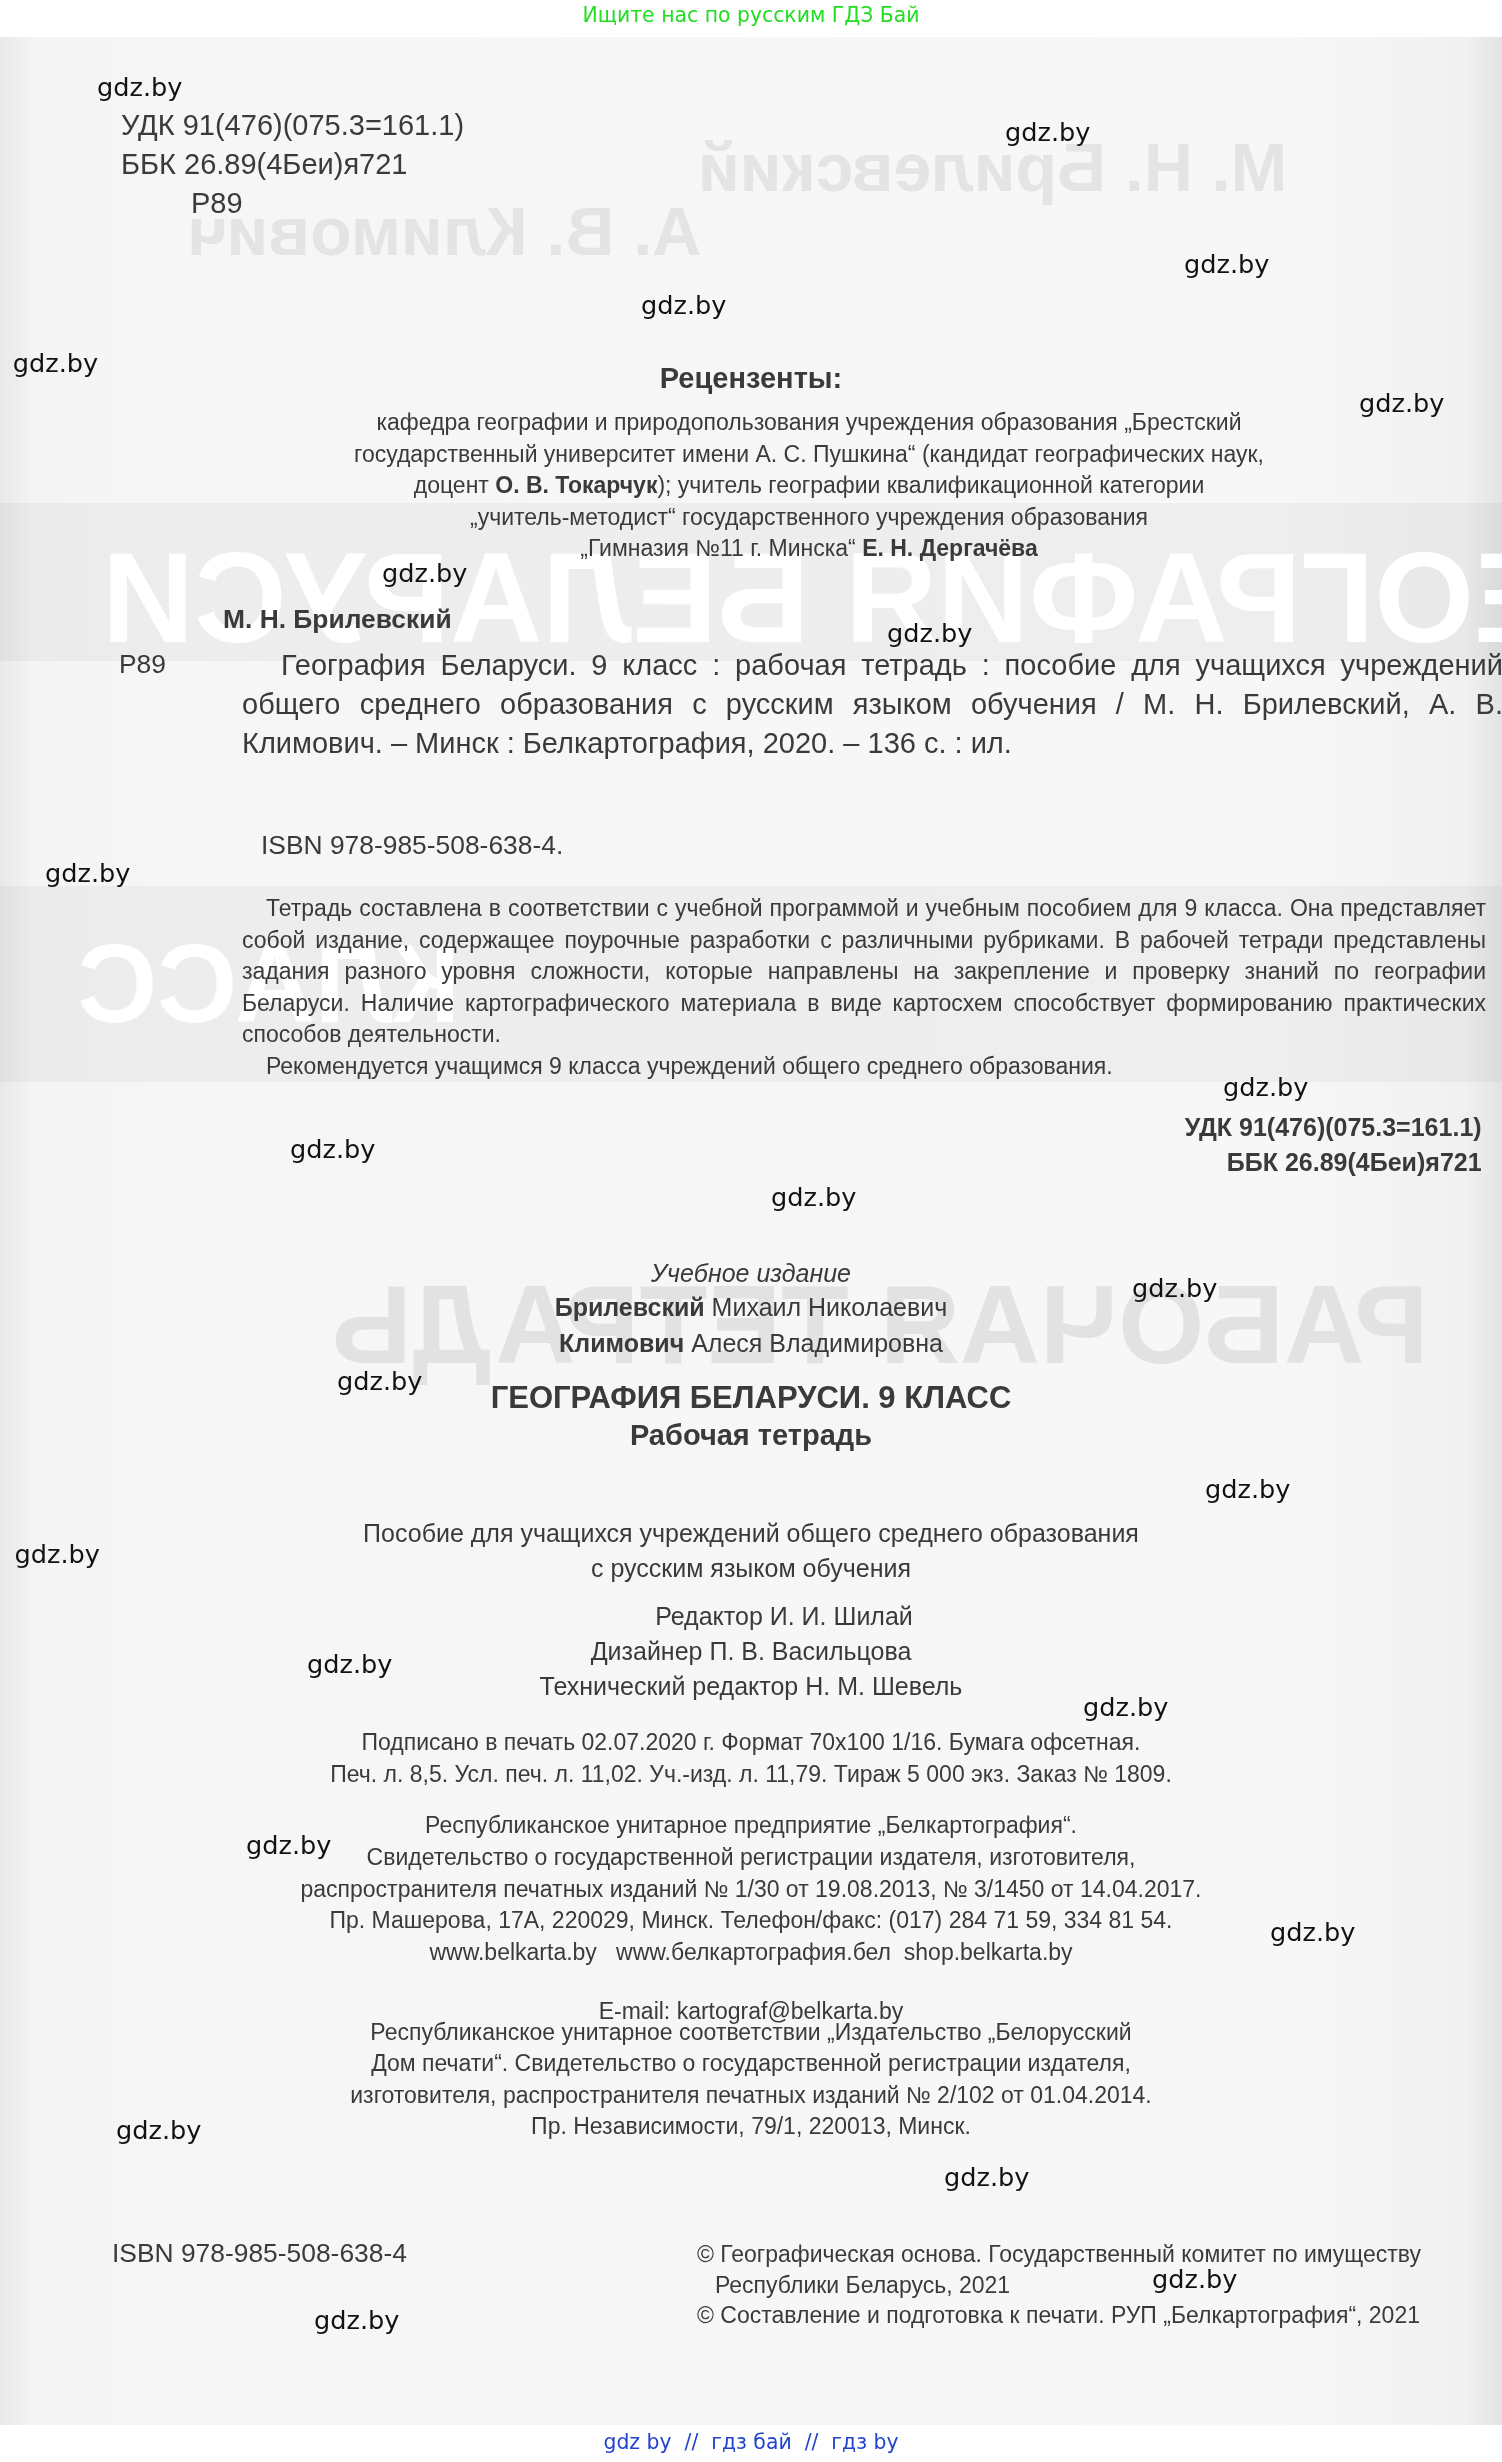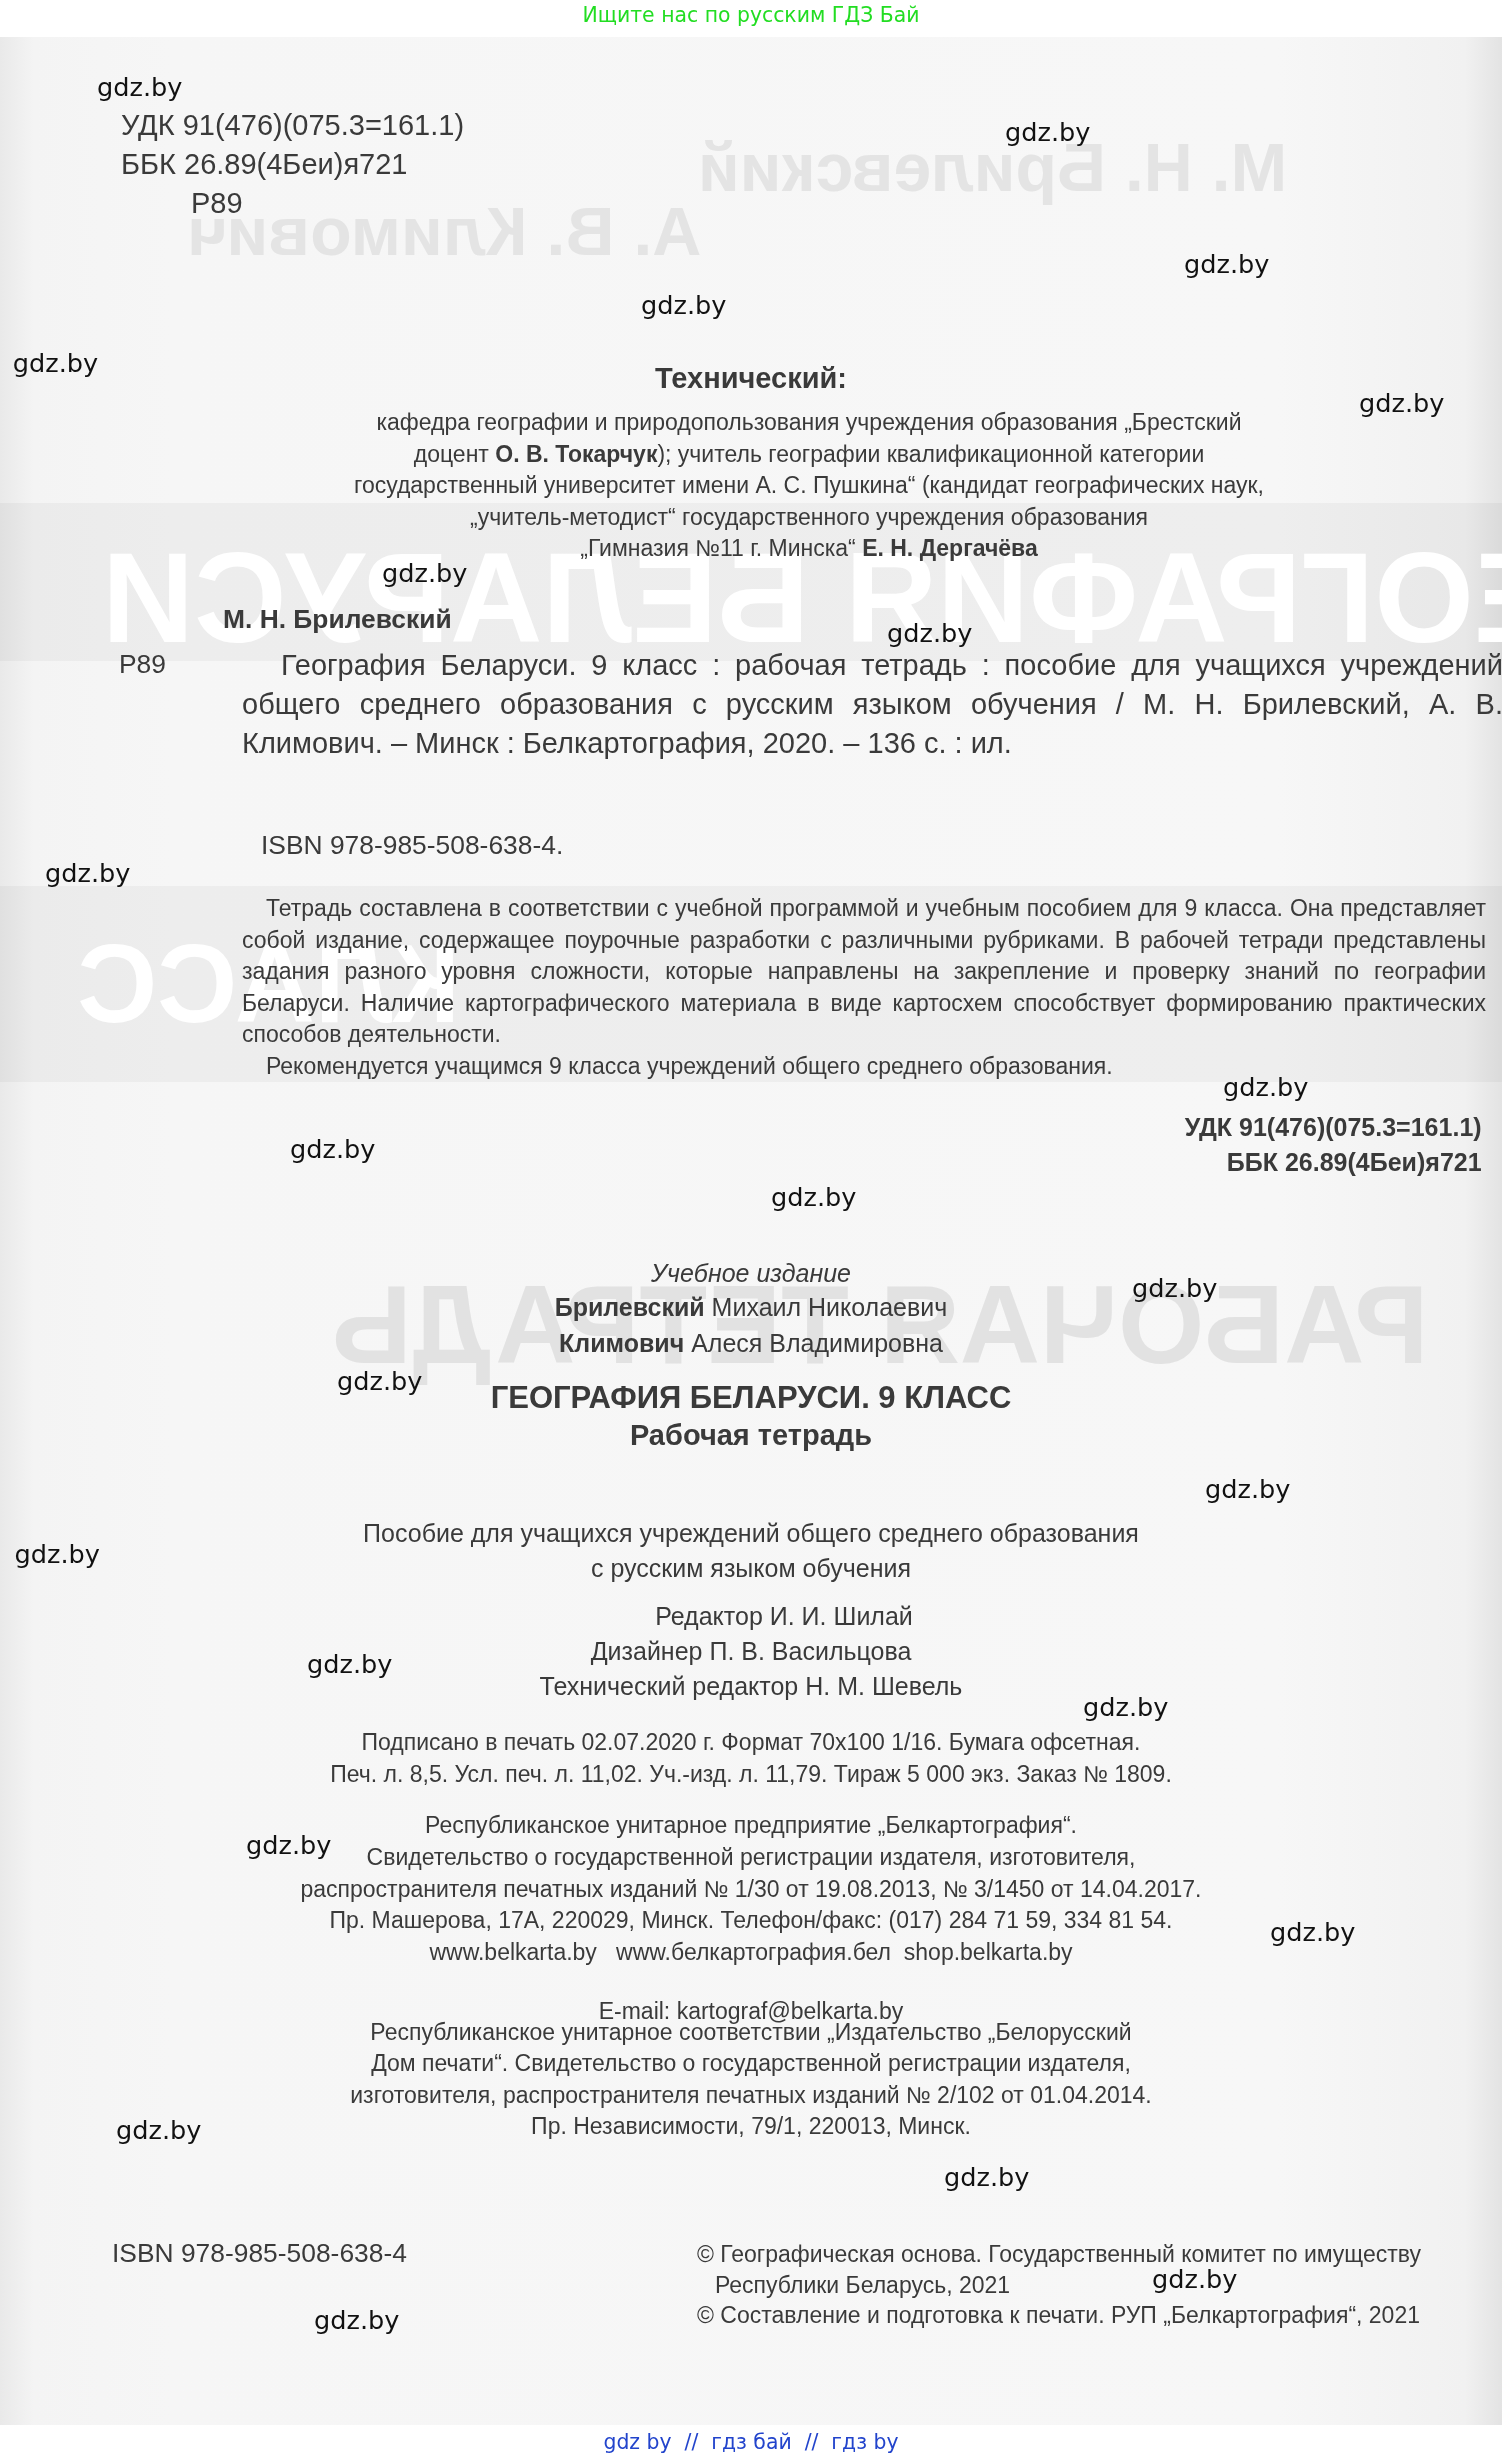--- a/index.html
+++ b/index.html
@@ -76,25 +76,25 @@
 <div class="ghost-band" style="top:503px; height:158px;"></div>
 <div class="ghost" style="left:102px; top:524px; font-size:128px; color:#ffffff;">ГЕОГРАФИЯ БЕЛАРУСИ</div>
 <div class="ghost-band" style="top:886px; height:196px;"></div>
 <div class="ghost" style="left:77px; top:920px; font-size:111px; color:#ffffff;">КЛАСС</div>
 <div class="ghost" style="left:332px; top:1261px; font-size:111px; color:#e2e2e2;">РАБОЧАЯ ТЕТРАДЬ</div>
 
 <div class="ink t36" style="left:121px; top:109px;">УДК 91(476)(075.3=161.1)</div>
 <div class="ink t36" style="left:121px; top:148px;">ББК 26.89(4Беи)я721</div>
 <div class="ink t36" style="left:191px; top:187px;">Р89</div>
 
-<div class="ink b center" style="top:362px; font-size:29px;">Технический:</div>
+<div class="ink b center" style="top:362px; font-size:29px;">Рецензенты:</div>
 <div class="reviewers-body" style="top:407px;">
   <div>кафедра географии и природопользования учреждения образования „Брестский</div>
+  <div>государственный университет имени А. С. Пушкина“ (кандидат географических наук,</div>
   <div><span>доцент </span><b>О. В. Токарчук</b><span>); учитель географии квалификационной категории</span></div>
-  <div>государственный университет имени А. С. Пушкина“ (кандидат географических наук,</div>
   <div>„учитель-методист“ государственного учреждения образования</div>
   <div><span>„Гимназия №11 г. Минска“ </span><b>Е. Н. Дергачёва</b></div>
 </div>
 
 <div class="ink b t33" style="left:223px; top:604px;">М. Н. Брилевский</div>
 <div class="ink t33" style="left:119px; top:649px;">Р89</div>
 <div class="bib" style="top:646px;">
   <p>География Беларуси. 9 класс : рабочая тетрадь : пособие для учащихся учреждений общего среднего образования с русским языком обучения / М. Н. Брилевский, А. В. Климович. – Минск : Белкартография, 2020. – 136 с. : ил.</p>
 </div>
 <div class="ink t33" style="left:261px; top:830px;">ISBN 978-985-508-638-4.</div>

